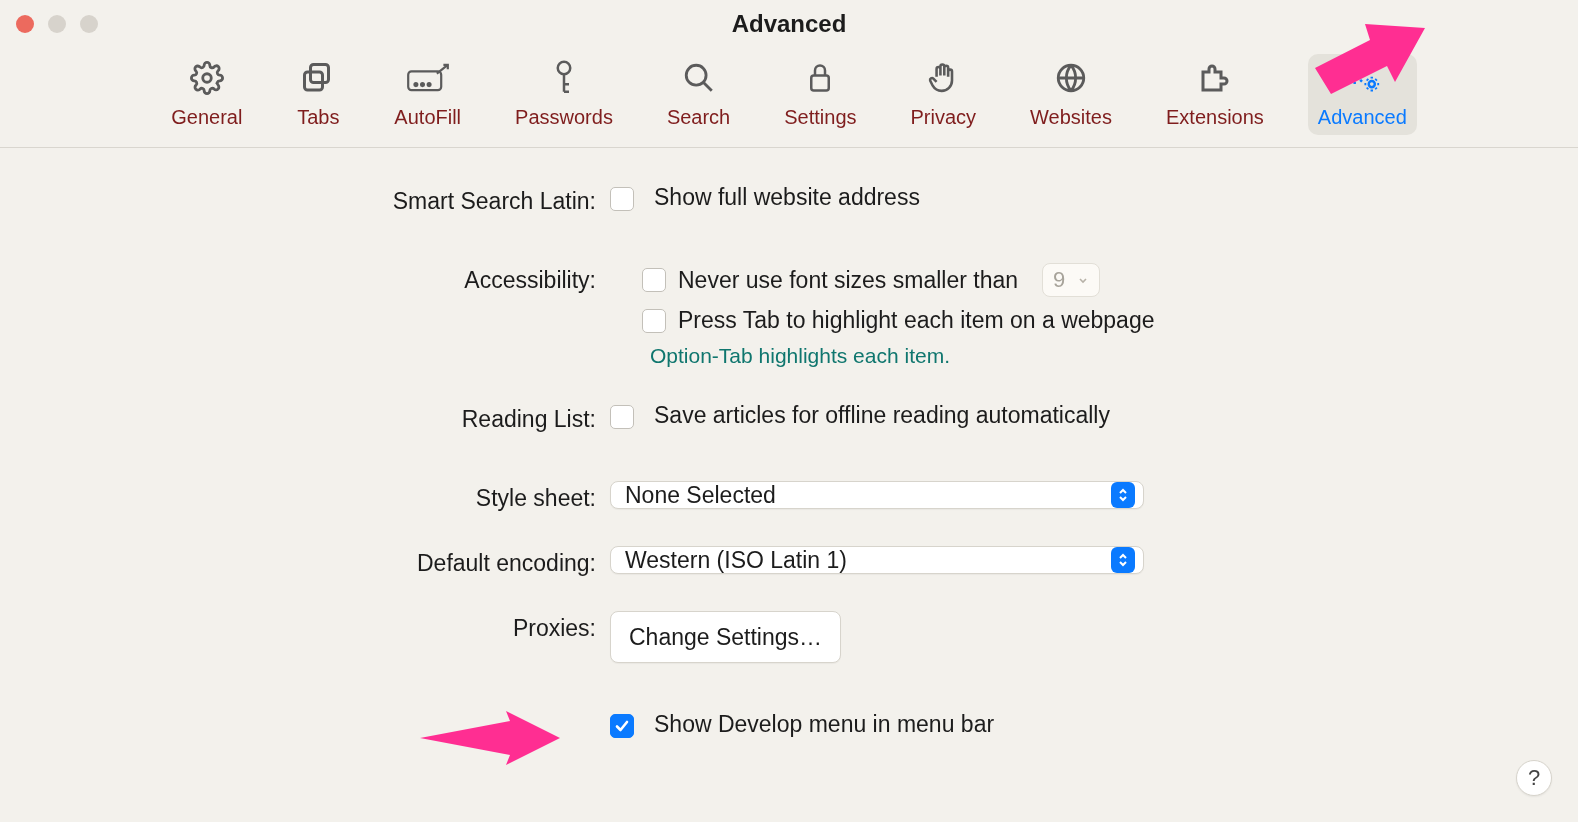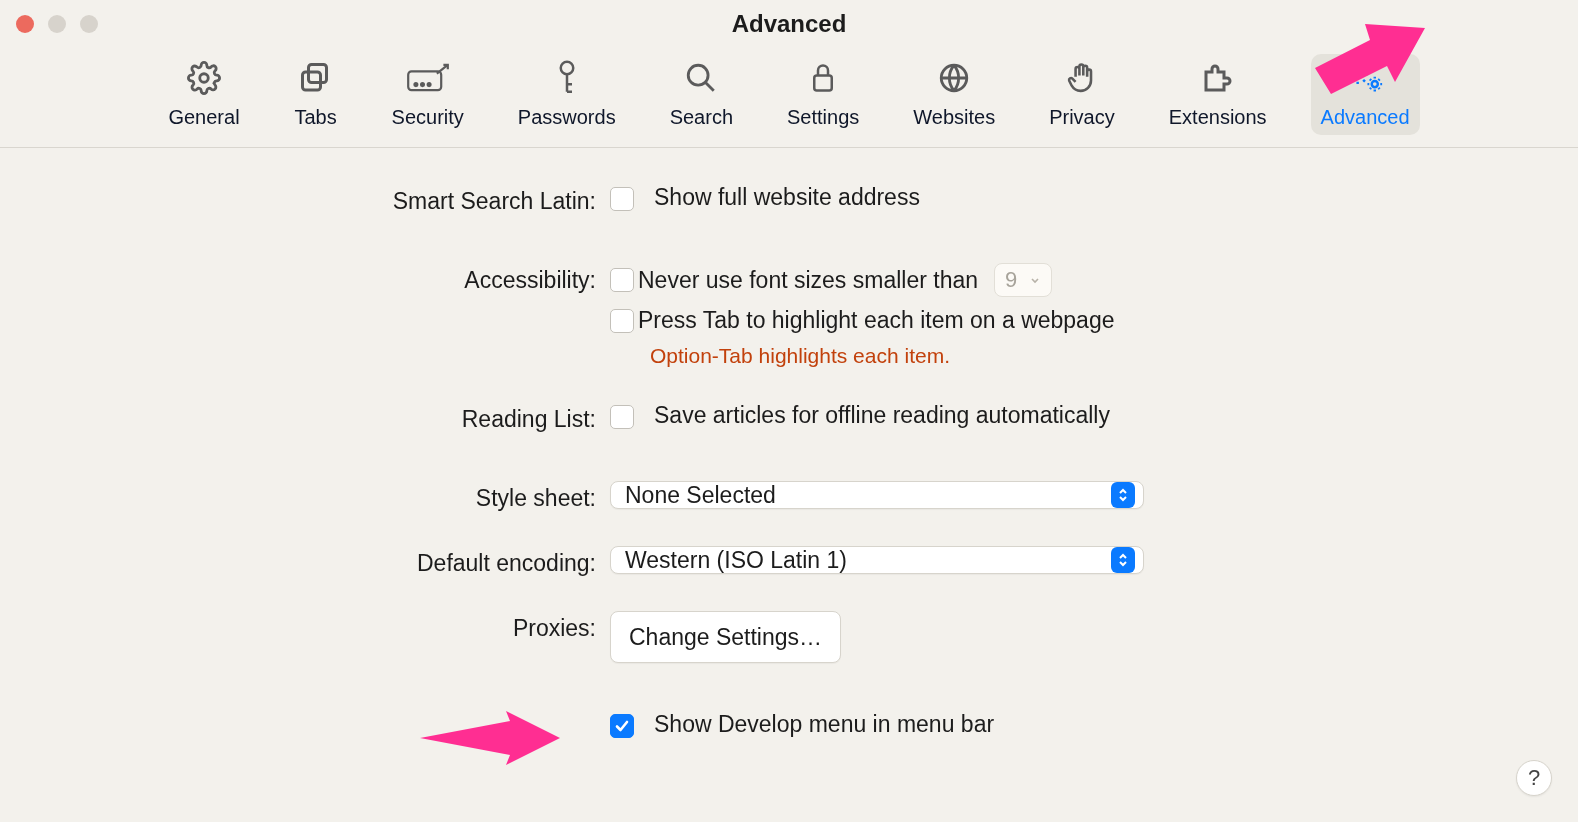--- a/index.html
+++ b/index.html
@@ -53,21 +53,21 @@
     padding: 4px 10px 6px;
     border-radius: 10px;
     cursor: default;
     color: #5b5b5b;
   }
   .toolbar-item.selected {
     background: #e4e2db;
     color: #0a7aff;
   }
   .toolbar-item .ticon { width: 44px; height: 40px; display:flex; align-items:center; justify-content:center; }
-  .toolbar-item .tlabel { font-size: 20px; color: #0f172a; }
+  .toolbar-item .tlabel { font-size: 20px; color: #7f1d1d; }
   .toolbar-item.selected .tlabel { color: #0a7aff; }
   .content {
     padding: 36px 40px 0 40px;
   }
   .row {
     display: grid;
     grid-template-columns: 556px auto;
     column-gap: 14px;
     align-items: start;
   }
@@ -84,25 +84,26 @@
     font-size: 23px;
   }
   .row-value.stack {
     flex-direction: column;
     align-items: flex-start;
     gap: 10px;
   }
   .subrow {
     display: flex;
     align-items: center;
-    gap: 4px;
+    gap: 12px;
+    margin-left: 32px;
   }
   .hint {
     font-size: 21px;
-    color: #c2410c;
+    color: #0f766e;
     margin-left: 40px;
   }
   .check {
     width: 24px; height: 24px; border-radius: 5px;
     border: 1px solid #c3c0b9; background: #fff;
     display: inline-flex; align-items:center; justify-content:center;
     flex: none;
   }
   .check.checked {
     background: #0a7aff; border-color: #0a7aff;
@@ -209,21 +210,21 @@
     <span class="ticon">
       <svg width="48" height="34" viewBox="0 0 40 28" fill="none" stroke="#5b5b5b" stroke-width="2">
           <rect x="2" y="8" width="30" height="17" rx="3"></rect>
           <circle cx="9" cy="20" r="1.3" fill="#5b5b5b"></circle>
           <circle cx="15" cy="20" r="1.3" fill="#5b5b5b"></circle>
           <circle cx="21" cy="20" r="1.3" fill="#5b5b5b"></circle>
           <path d="M28 10 L38 2"></path>
           <path d="M34 2 L38 2 L38 6"></path>
         </svg>
     </span>
-    <span class="tlabel">Security</span>
+    <span class="tlabel">AutoFill</span>
   </div>
   <div class="toolbar-item">
     <span class="ticon">
       <svg width="30" height="38" viewBox="0 0 24 30" fill="none" stroke="#5b5b5b" stroke-width="2">
           <circle cx="12" cy="7" r="5"></circle>
           <path d="M12 12 V26 M12 20 H16 M12 26 H16"></path>
         </svg>
     </span>
     <span class="tlabel">Passwords</span>
   </div>
@@ -240,34 +241,34 @@
     <span class="ticon">
       <svg width="30" height="36" viewBox="0 0 24 28" fill="none" stroke="#5b5b5b" stroke-width="2">
           <rect x="5" y="12" width="14" height="12" rx="2"></rect>
           <path d="M8 12 V8 a4 4 0 0 1 8 0 V12"></path>
         </svg>
     </span>
     <span class="tlabel">Settings</span>
   </div>
   <div class="toolbar-item">
     <span class="ticon">
+      <svg width="32" height="36" viewBox="0 0 24 28" fill="none" stroke="#5b5b5b" stroke-width="2">
+          <path d="M7 13 V7 a1.5 1.5 0 0 1 3 0 V12 M10 12 V5 a1.5 1.5 0 0 1 3 0 V12 M13 12 V6 a1.5 1.5 0 0 1 3 0 V13 M16 13 V9 a1.5 1.5 0 0 1 3 0 V16 a8 8 0 0 1 -8 8 a8 8 0 0 1 -7 -4 L2 16 a1.5 1.5 0 0 1 2.5 -1.5 L7 17"></path>
+        </svg>
+    </span>
+    <span class="tlabel">Privacy</span>
+  </div>
+  <div class="toolbar-item">
+    <span class="ticon">
       <svg width="34" height="34" viewBox="0 0 24 24" fill="none" stroke="#5b5b5b" stroke-width="2">
           <circle cx="12" cy="12" r="9"></circle>
           <path d="M3 12 H21 M12 3 a14 14 0 0 1 0 18 M12 3 a14 14 0 0 0 0 18"></path>
         </svg>
     </span>
     <span class="tlabel">Websites</span>
-  </div>
-  <div class="toolbar-item">
-    <span class="ticon">
-      <svg width="32" height="36" viewBox="0 0 24 28" fill="none" stroke="#5b5b5b" stroke-width="2">
-          <path d="M7 13 V7 a1.5 1.5 0 0 1 3 0 V12 M10 12 V5 a1.5 1.5 0 0 1 3 0 V12 M13 12 V6 a1.5 1.5 0 0 1 3 0 V13 M16 13 V9 a1.5 1.5 0 0 1 3 0 V16 a8 8 0 0 1 -8 8 a8 8 0 0 1 -7 -4 L2 16 a1.5 1.5 0 0 1 2.5 -1.5 L7 17"></path>
-        </svg>
-    </span>
-    <span class="tlabel">Privacy</span>
   </div>
   <div class="toolbar-item">
     <span class="ticon">
       <svg width="36" height="36" viewBox="0 0 24 24" fill="none" stroke="#5b5b5b" stroke-width="2">
           <path d="M4 8 h4 V6 a2 2 0 0 1 4 0 V8 h4 v4 h2 a2 2 0 0 1 0 4 h-2 v4 H4 z"></path>
         </svg>
     </span>
     <span class="tlabel">Extensions</span>
   </div>
   <div class="toolbar-item selected">

